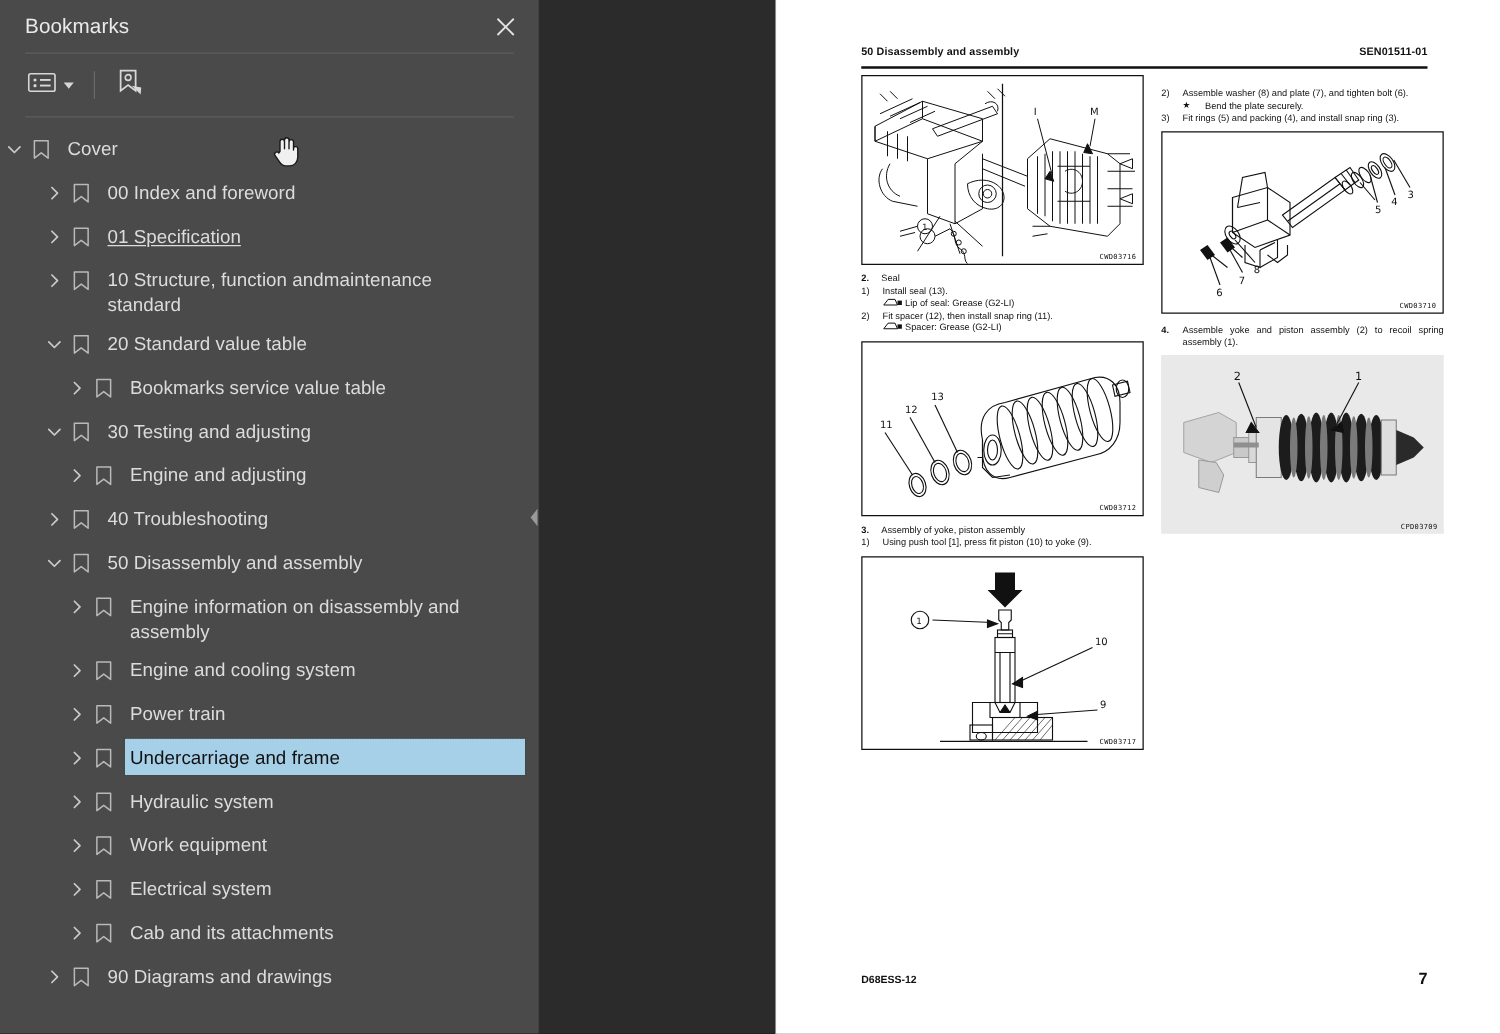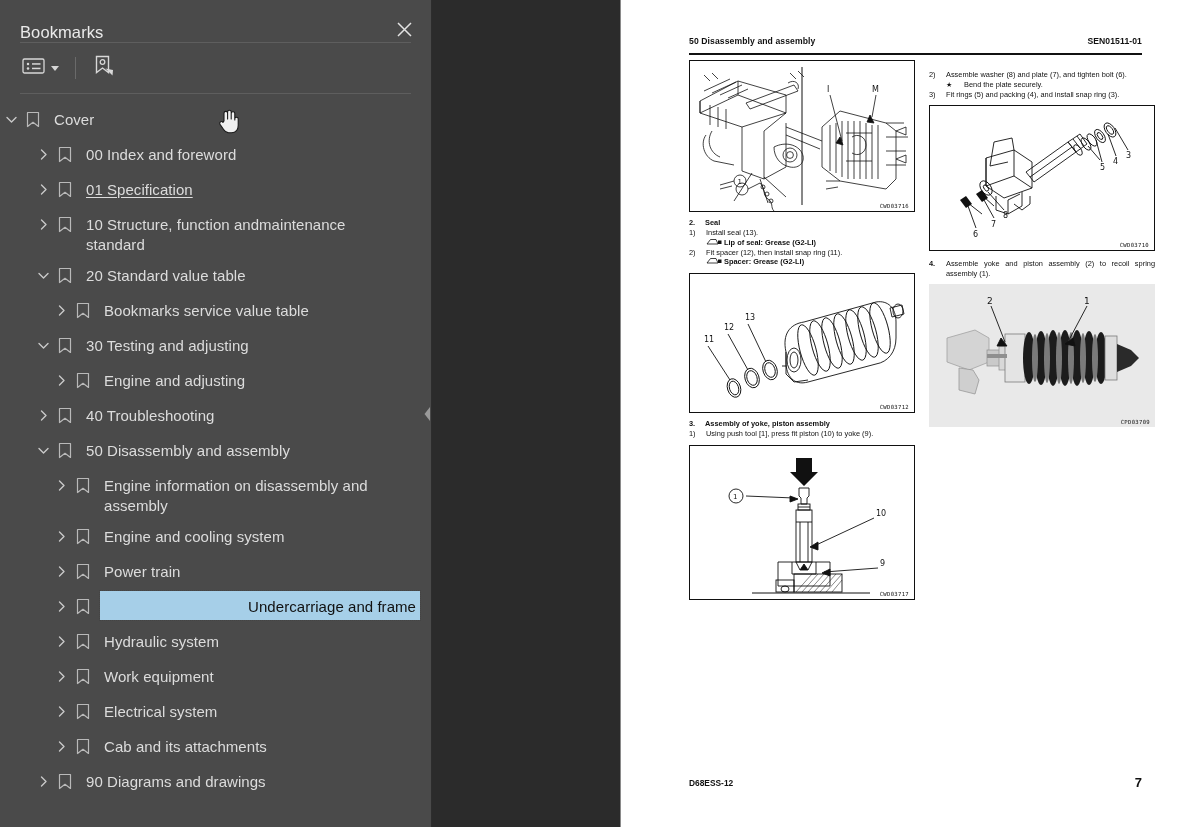--- a/index.html
+++ b/index.html
@@ -26,21 +26,21 @@
     background: #4a4a4a;
     color: #e6e6e6;
     display: flex;
     flex-direction: column;
     position: relative;
     border-right: 1px solid #2d2d2d;
   }
   .bm-header {
     height: 42px;
     display: flex;
-    align-items: flex-end;
+    align-items: center;
     padding: 0 14px 0 20px;
     flex: 0 0 auto;
   }
   .bm-title {
     font-size: 16.5px;
     color: #eaeaea;
     letter-spacing: .1px;
     flex: 1;
   }
   .bm-close {
@@ -138,21 +138,20 @@
 
   .node.selected .node-label {
     background: #a6cfe8;
     color: #111;
     outline: 1px dotted #444;
     padding-left: 4px;
     padding-right: 4px;
     margin-left: 6px;
     width: 320px;
     box-sizing: border-box;
-    text-align: right;
   }
 
   
   .panel-collapse {
     position: absolute;
     right: -1px;
     top: 403px;
     width: 10px; height: 22px;
     display: flex; align-items: center; justify-content: center;
   }
@@ -233,21 +232,21 @@
 
   .txtblk { font-size: 7.4px; line-height: 9.6px; color: #111; margin: 4px 0 6px 0; }
   .step { display: flex; }
   .step .num { width: 16px; flex: 0 0 16px; font-weight: bold; }
   .step .body { flex: 1; }
   .substep { display: flex; margin-top: .5px; }
   .substep .num { width: 17px; flex: 0 0 17px; }
   .substep .body { flex: 1; text-align: justify; }
   .bullet-line { display: flex; margin-left: 17px; }
   .bullet-line .gl { width: 18px; flex: 0 0 18px; }
-  .b-head { font-weight: bold; }
+  .b-head { font-weight: normal; }
   .star { font-size: 7px; }
 
   svg.dwg { display:block; }
 </style>
 </head>
 <body>
 
 <div id="app">
 
   <div class="bm-panel">

